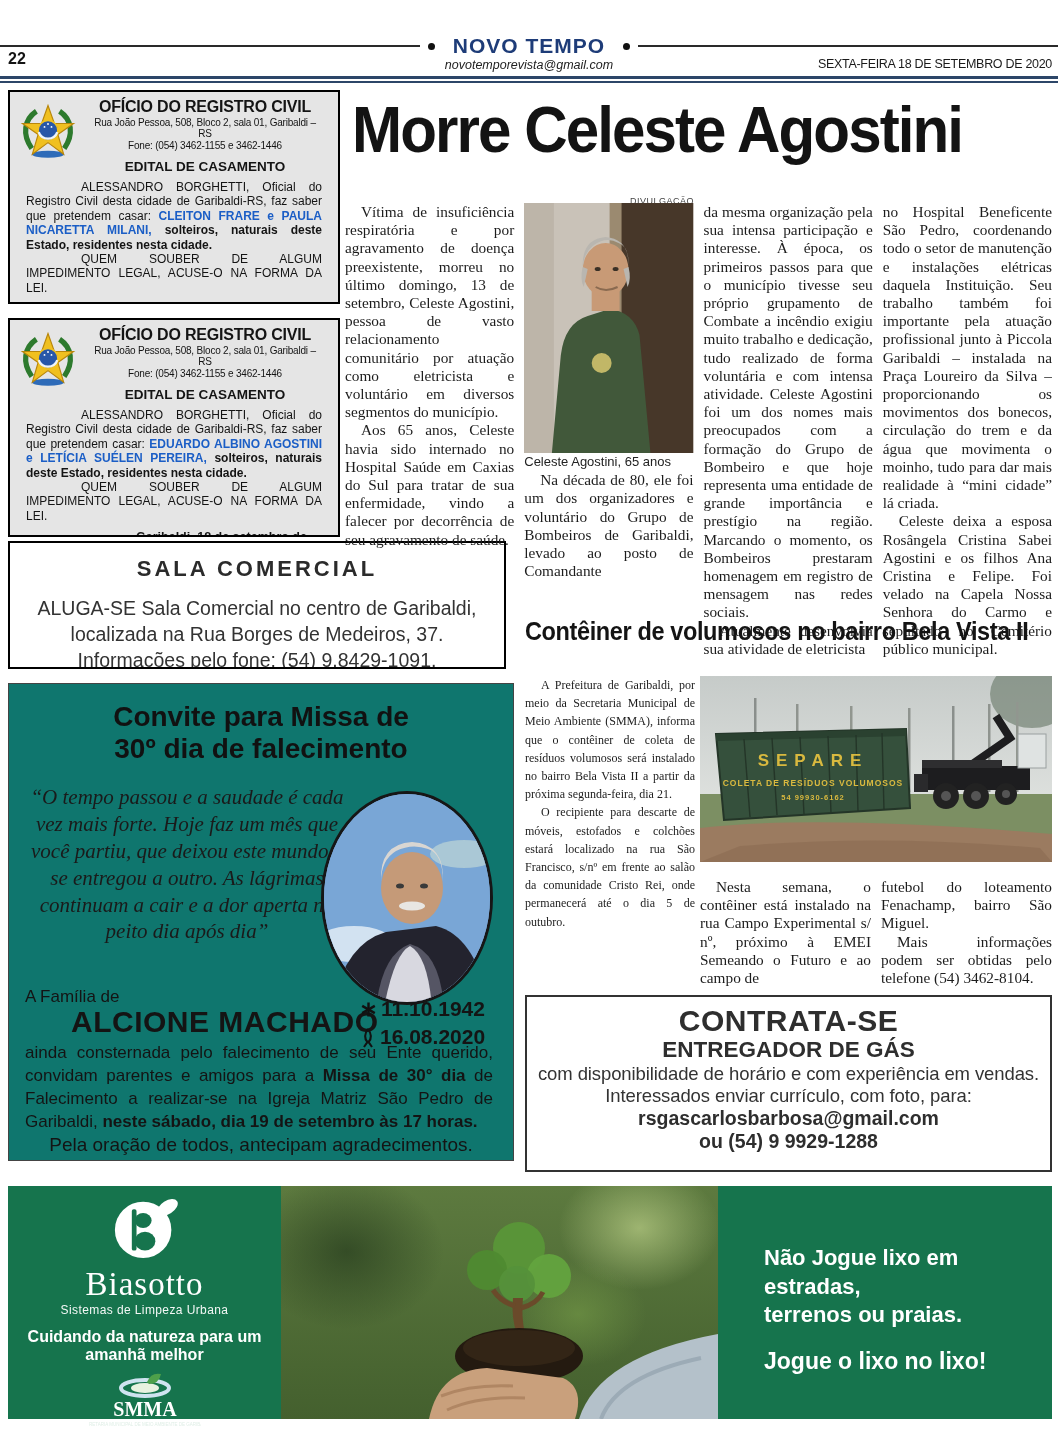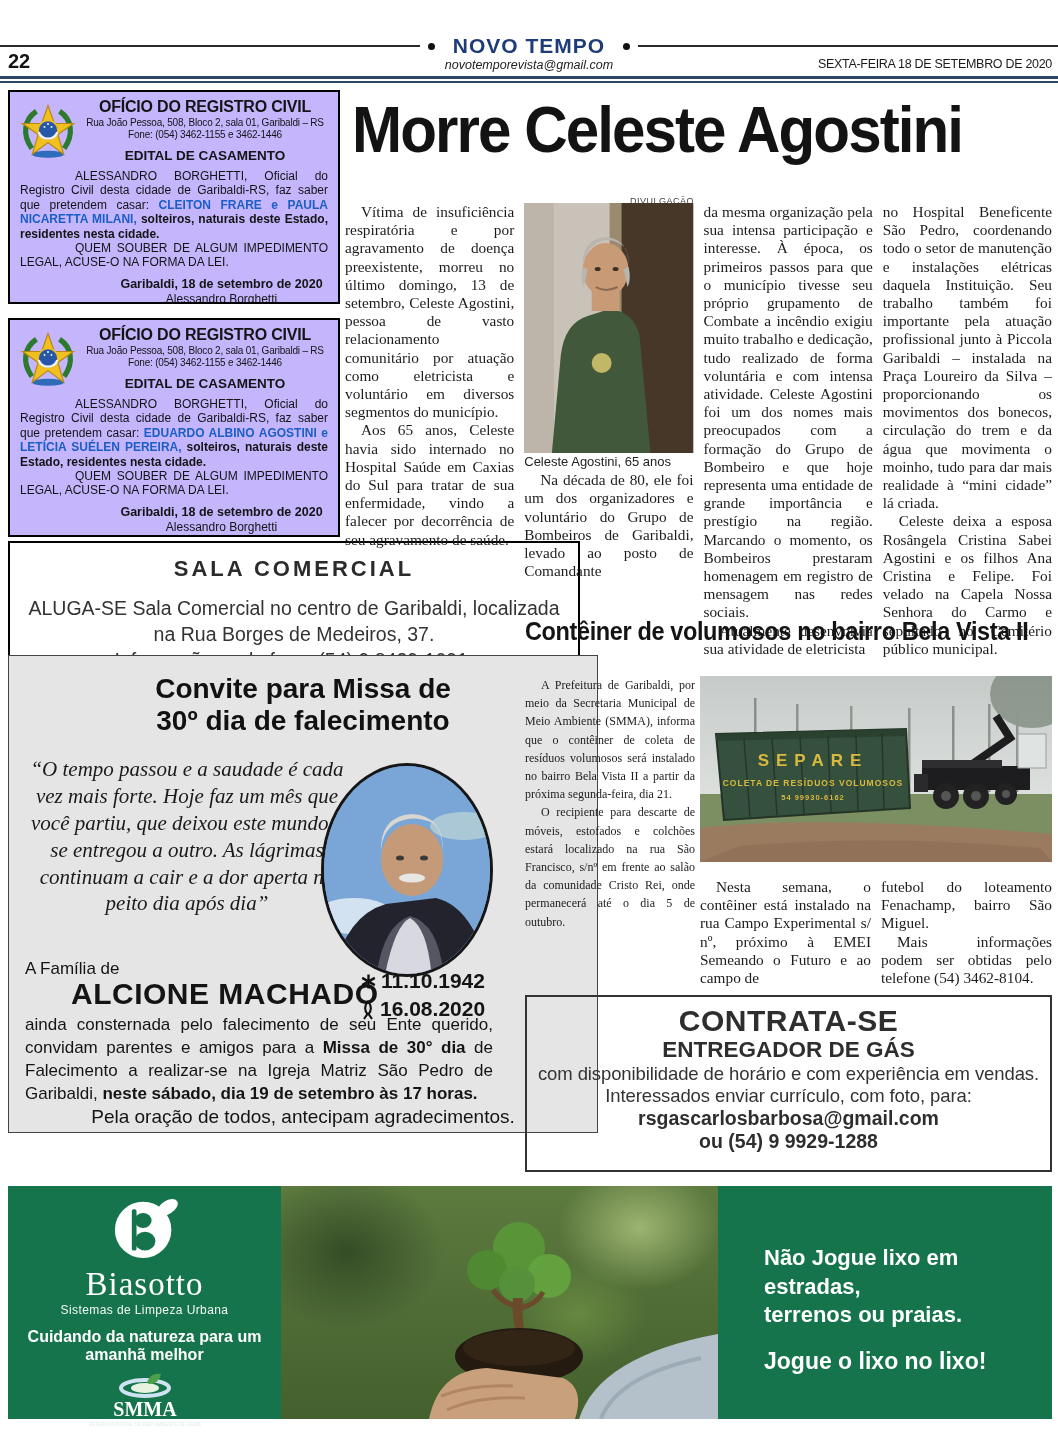--- a/index.html
+++ b/index.html
@@ -7,50 +7,50 @@
   #page { position:relative; width:1058px; height:1443px; margin:0 auto; background:#fff;
           font-family:"Liberation Sans", sans-serif; color:#141414; overflow:hidden; }
   .abs { position:absolute; }
 
   
   #masthead-row { top:34px; left:0; width:1058px; display:flex; align-items:center; }
   .mast-line { flex:1; height:2px; background:#2a2a2a; }
   .mast-dot { width:7px; height:7px; border-radius:50%; background:#111; margin:0 8px; flex:0 0 auto; }
   #masthead { font-size:21px; font-weight:bold; letter-spacing:1px; color:#1e3c78; margin:0 10px; }
   #header-email { top:58px; left:0; width:1058px; text-align:center; font-style:italic; font-size:12.5px; color:#222; }
-  #page-number { left:8px; top:50px; font-size:20px; font-weight:bold; }
+  #page-number { left:8px; top:50px; font-size:16px; font-weight:bold; }
   #header-date { right:6px; top:57px; font-size:12.5px; color:#1a1a1a; letter-spacing:-0.3px; }
   #header-rule { top:76px; left:0; width:1058px; }
   #header-rule .r1 { height:3px; background:#2c4668; }
   #header-rule .r2 { height:2px; background:#2c4668; margin-top:2px; }
 
   
-  .edital { left:8px; width:332px; border:2px solid #000; padding:6px 10px; overflow:hidden; background:#c4b5fd; }
+  .edital { left:8px; width:332px; border:2px solid #000; padding:6px 16px; overflow:hidden; background:#e5e5e5; }
   #edital1 { top:90px; height:214px; }
   #edital2 { top:318px; height:219px; }
   .edital .coa { position:absolute; left:9px; top:8px; width:58px; height:62px; }
   .edital .head { margin-left:62px; text-align:center; }
   .edital .e-title { font-size:16px; font-weight:bold; letter-spacing:-0.2px; }
   .edital .e-addr { font-size:10px; font-weight:normal; margin-top:1px; letter-spacing:-0.2px; }
   .edital .e-sub { font-size:13.5px; font-weight:bold; margin-top:8px; }
   .edital .e-body { clear:both; margin-top:6px; font-size:12px; line-height:1.2; text-align:justify; }
   .edital .e-body p { margin:0; text-indent:55px; }
   .edital .e-body p.notice { text-indent:55px; }
   .couple { color:#1b5ec6; font-weight:bold; }
   .bold { font-weight:bold; }
   .edital .sig { margin-top:7px; padding-left:95px; text-align:center; font-size:12px; line-height:1.22; }
   .edital .sig .pd { font-weight:bold; font-size:12.5px; }
 
   
-  #sala { left:8px; top:541px; width:572px; height:128px; border:2px solid #000; text-align:center; overflow:hidden; }
+  #sala { left:8px; top:541px; width:498px; height:128px; border:2px solid #000; text-align:center; overflow:hidden; }
   #sala .s-title { margin-top:13px; font-size:22px; font-weight:bold; letter-spacing:3px; color:#2b2b2b; }
   #sala .s-body { margin:14px 12px 0 12px; font-size:19.5px; line-height:1.33; color:#333; }
 
   
-  #missa { left:8px; top:655px; width:590px; height:478px; background:#e5e5e5; border:1px solid #444; overflow:hidden; }
+  #missa { left:8px; top:683px; width:506px; height:478px; background:#0f766e; border:1px solid #444; overflow:hidden; }
   #missa .m-title { position:absolute; top:17px; left:0; width:100%; text-align:center;
                     font-size:28px; font-weight:bold; line-height:1.15; color:#111; }
   #missa .m-quote { position:absolute; top:100px; left:12px; width:332px; text-align:center;
                     font-family:"Liberation Serif", serif; font-style:italic; font-size:21px; line-height:1.28; color:#1a1a1a; }
   #missa .m-photo { position:absolute; top:107px; left:312px; width:172px; height:214px;
                     border:3px solid #161616; border-radius:50%; overflow:hidden; background:#7aa7d8; }
   #missa .m-from { position:absolute; top:264px; left:12px; width:332px; text-align:center;
                    font-weight:bold; font-size:18.5px; line-height:1.3; }
   #missa .m-family { position:absolute; top:303px; left:16px; font-size:17px; }
   #missa .m-name { position:absolute; top:321px; left:62px; font-size:30px; font-weight:bold; letter-spacing:0.5px; }

